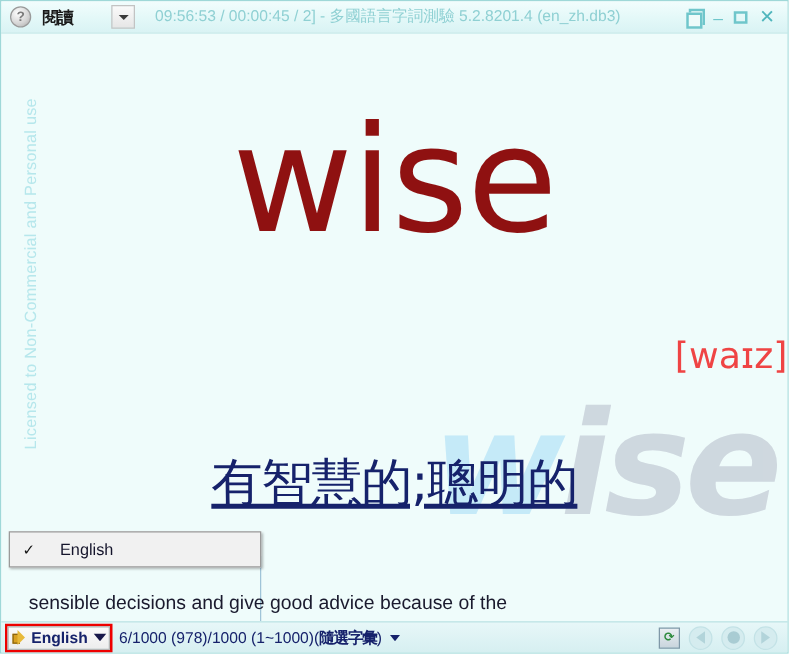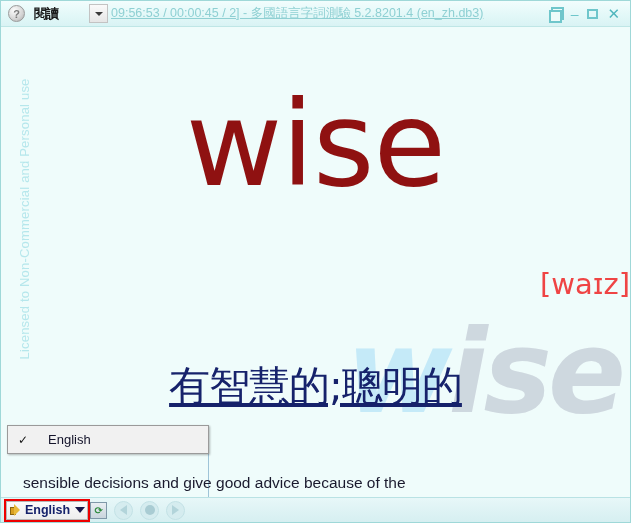--- a/index.html
+++ b/index.html
@@ -60,25 +60,24 @@
   }
   .tb-combo .caret {
     width: 0; height: 0;
     border-left: 4px solid transparent;
     border-right: 4px solid transparent;
     border-top: 4px solid #3a3a3a;
   }
   .tb-title {
     font-size: 12.5px;
     color: #8fd0d3;
-    margin-left: 3px;
+    margin-left: 16px;
     white-space: nowrap;
     overflow: hidden;
     flex: 1 1 auto;
-    text-decoration: underline;
   }
   .tb-buttons {
     display: flex;
     align-items: center;
     gap: 9px;
     margin-right: 6px;
     flex: 0 0 auto;
   }
   .tb-restore {
     position: relative;
@@ -420,20 +419,21 @@
   <div id="statusbar">
     <div id="langbtn-wrap">
       <div id="langbtn-hl">
         <div id="langbtn">
           <span class="spk-icon"></span>
           <span>English</span>
           <span class="lang-caret"></span>
         </div>
       </div>
     </div>
+    <div id="statustext"><span>6/1000 (978)/1000 (1~1000)(</span><span class="cn">隨選字彙</span><span>)</span><span class="status-caret"></span></div>
     <div id="statusnav">
       <div class="nav-copy">⟳</div>
       <div class="nav-circ">
           <span class="nav-tri-l"></span>
         </div>
       <div class="nav-circ">
           <span class="nav-dot"></span>
         </div>
       <div class="nav-circ">
           <span class="nav-tri-r"></span>

